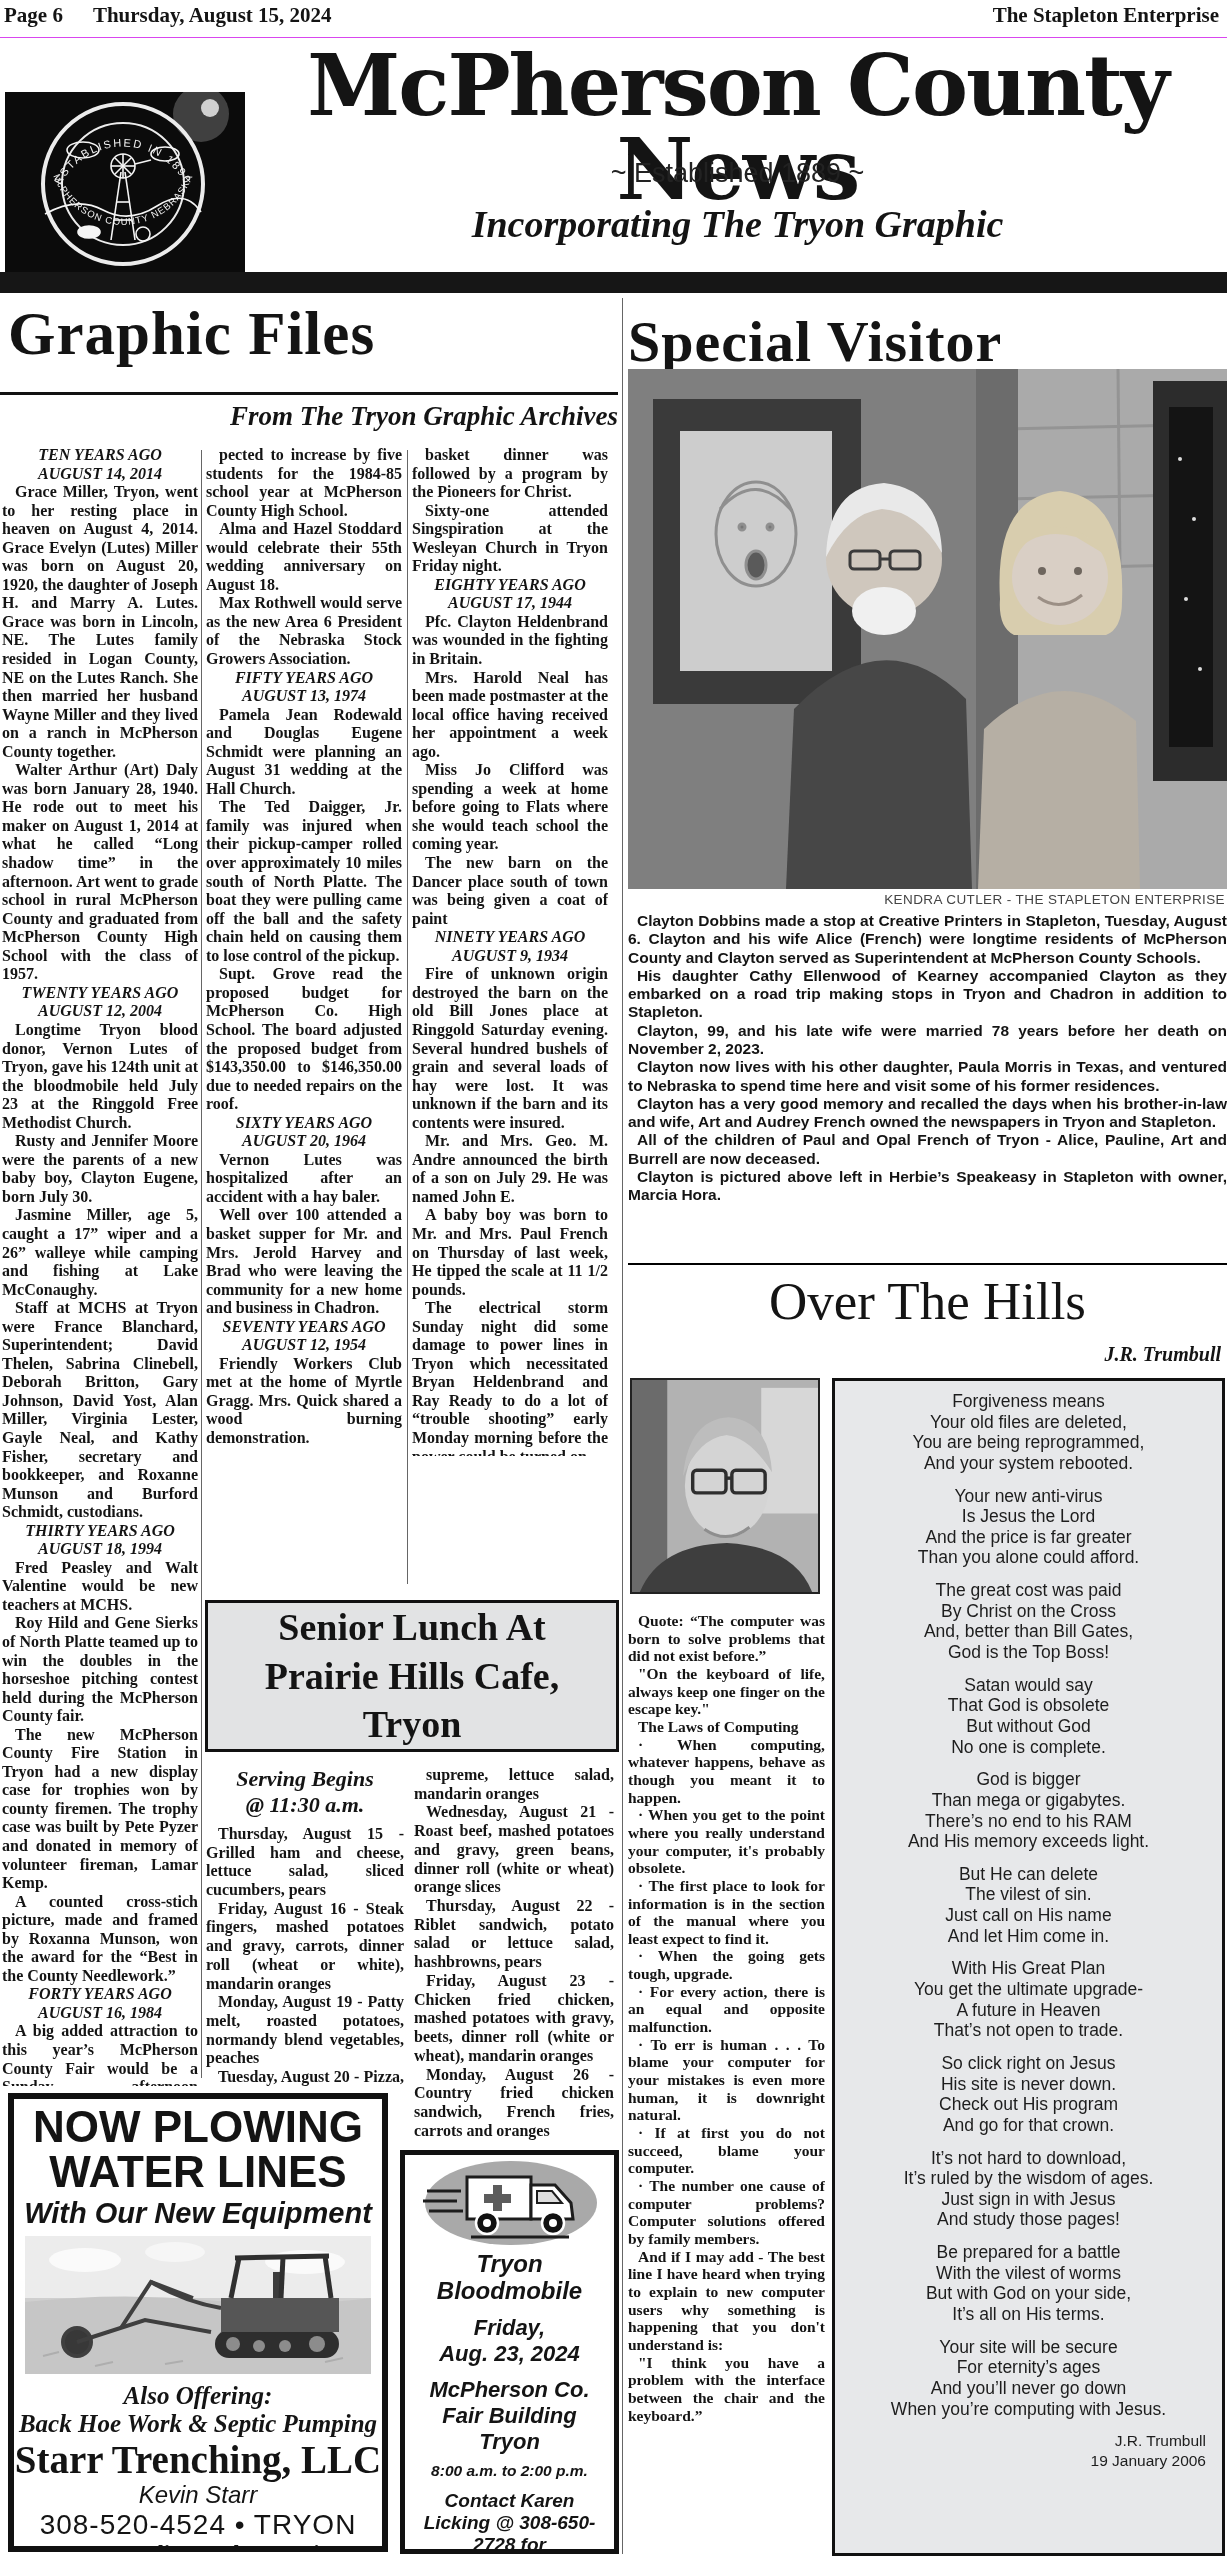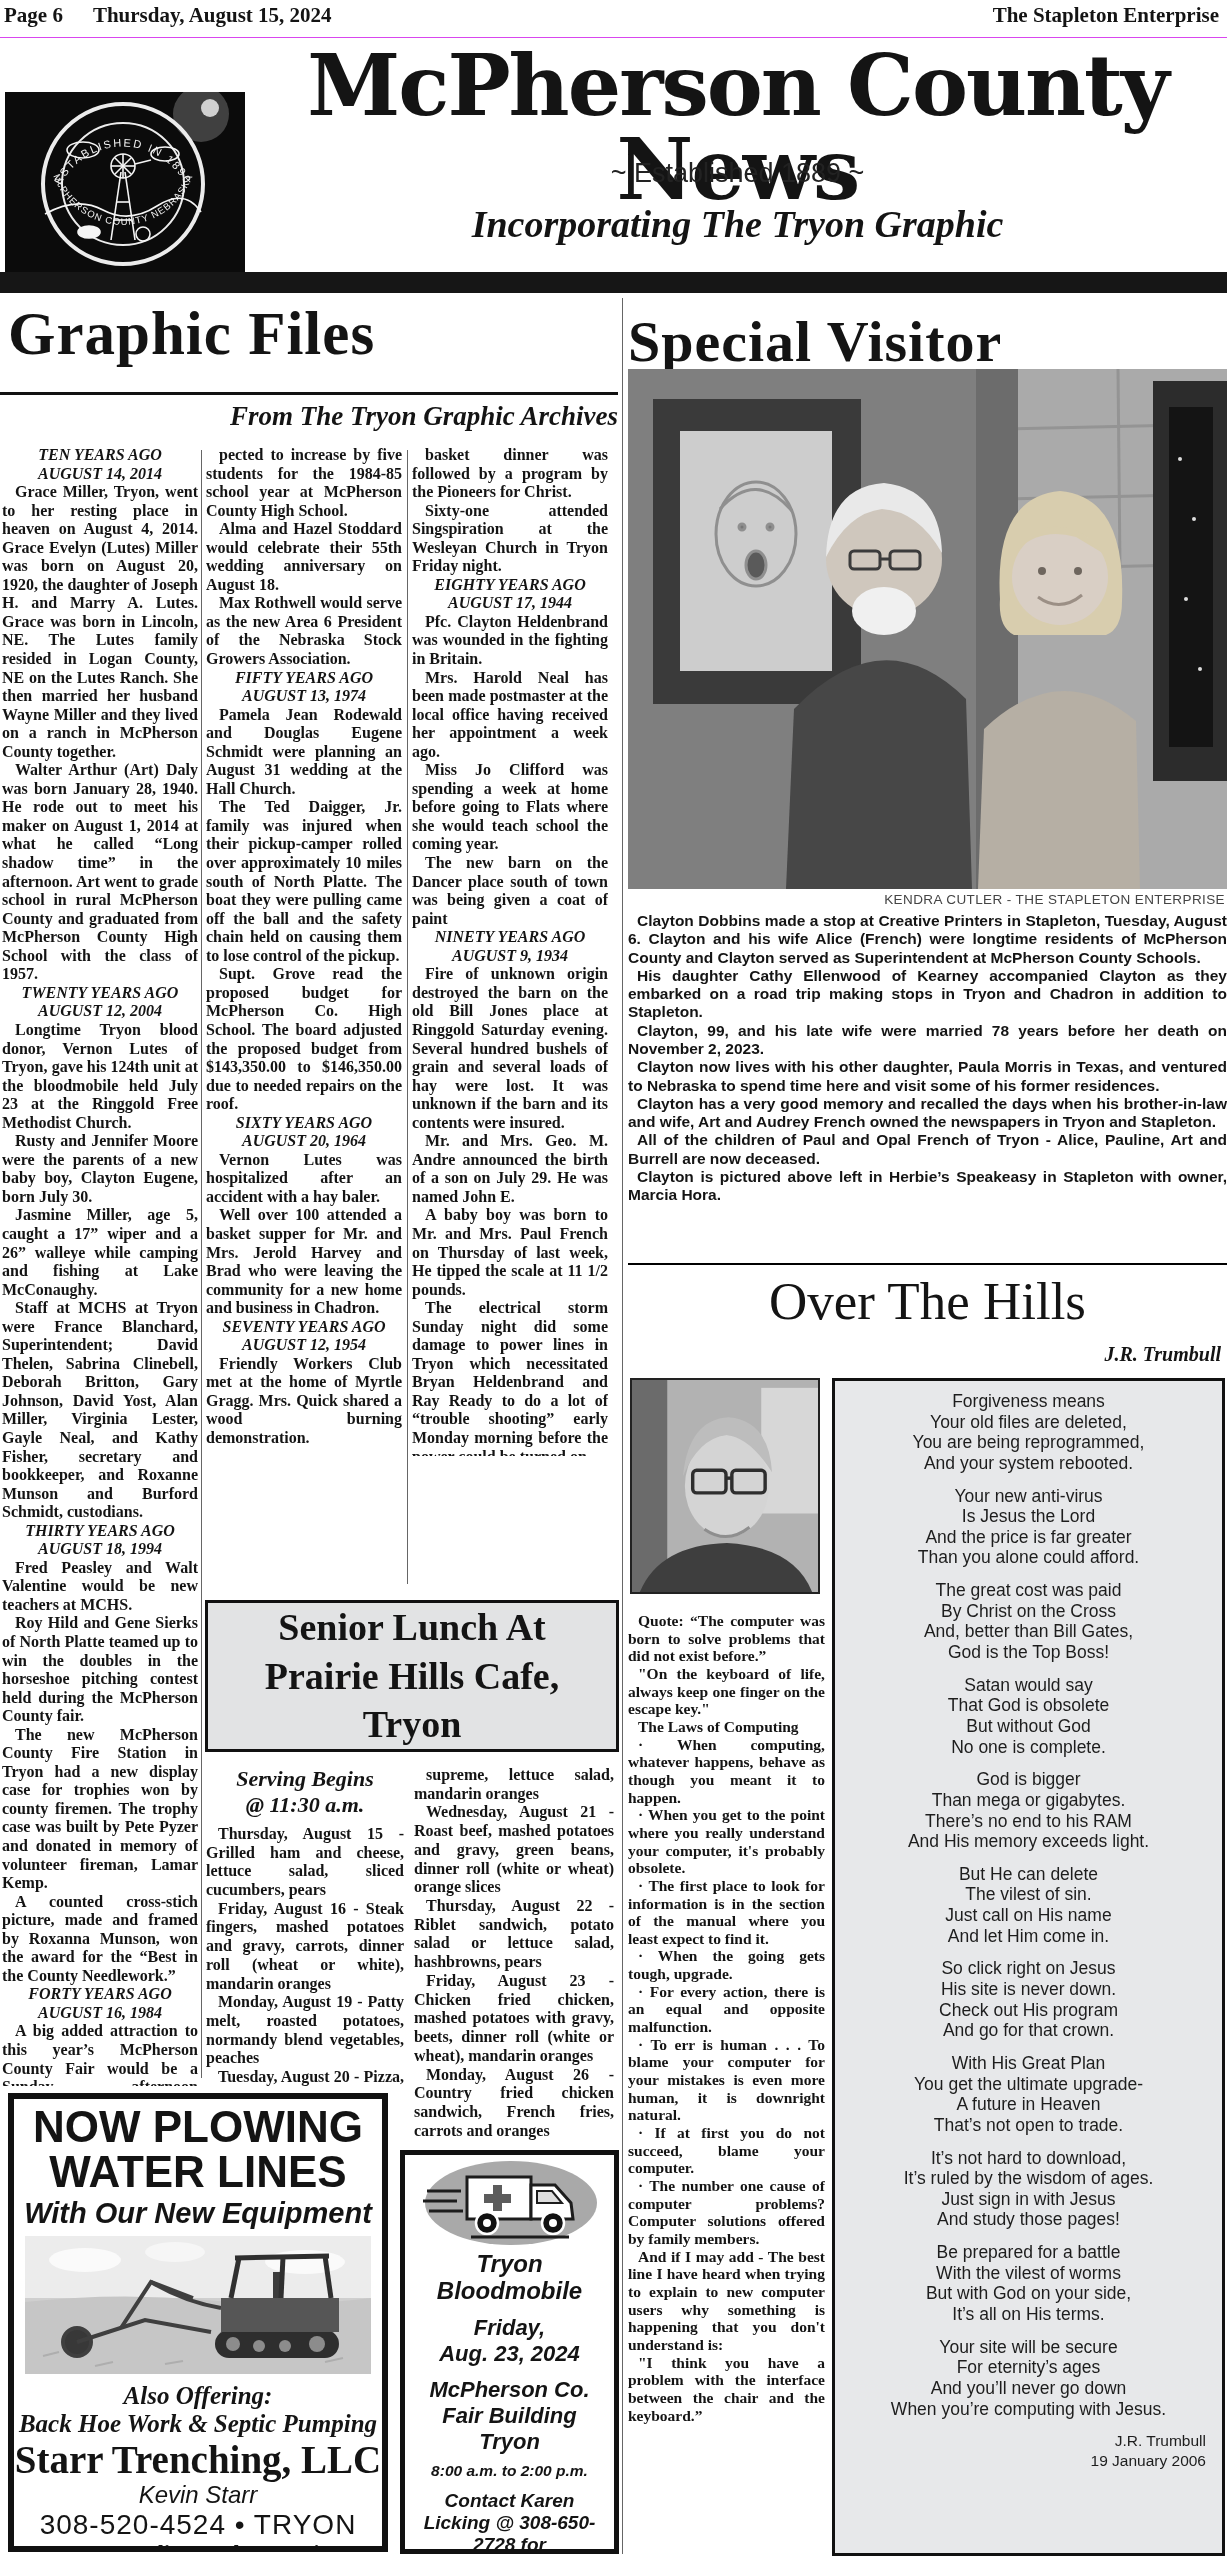--- a/index.html
+++ b/index.html
@@ -365,30 +365,30 @@
           <div>There’s no end to his RAM</div>
           <div>And His memory exceeds light.</div>
         </div>
         <div class="stanza">
           <div>But He can delete</div>
           <div>The vilest of sin.</div>
           <div>Just call on His name</div>
           <div>And let Him come in.</div>
         </div>
         <div class="stanza">
+          <div>With His Great Plan</div>
+          <div>You get the ultimate upgrade-</div>
+          <div>A future in Heaven</div>
+          <div>That’s not open to trade.</div>
+        </div>
+        <div class="stanza">
           <div>So click right on Jesus</div>
           <div>His site is never down.</div>
           <div>Check out His program</div>
           <div>And go for that crown.</div>
-        </div>
-        <div class="stanza">
-          <div>With His Great Plan</div>
-          <div>You get the ultimate upgrade-</div>
-          <div>A future in Heaven</div>
-          <div>That’s not open to trade.</div>
         </div>
         <div class="stanza">
           <div>It’s not hard to download,</div>
           <div>It’s ruled by the wisdom of ages.</div>
           <div>Just sign in with Jesus</div>
           <div>And study those pages!</div>
         </div>
         <div class="stanza">
           <div>Be prepared for a battle</div>
           <div>With the vilest of worms</div>

